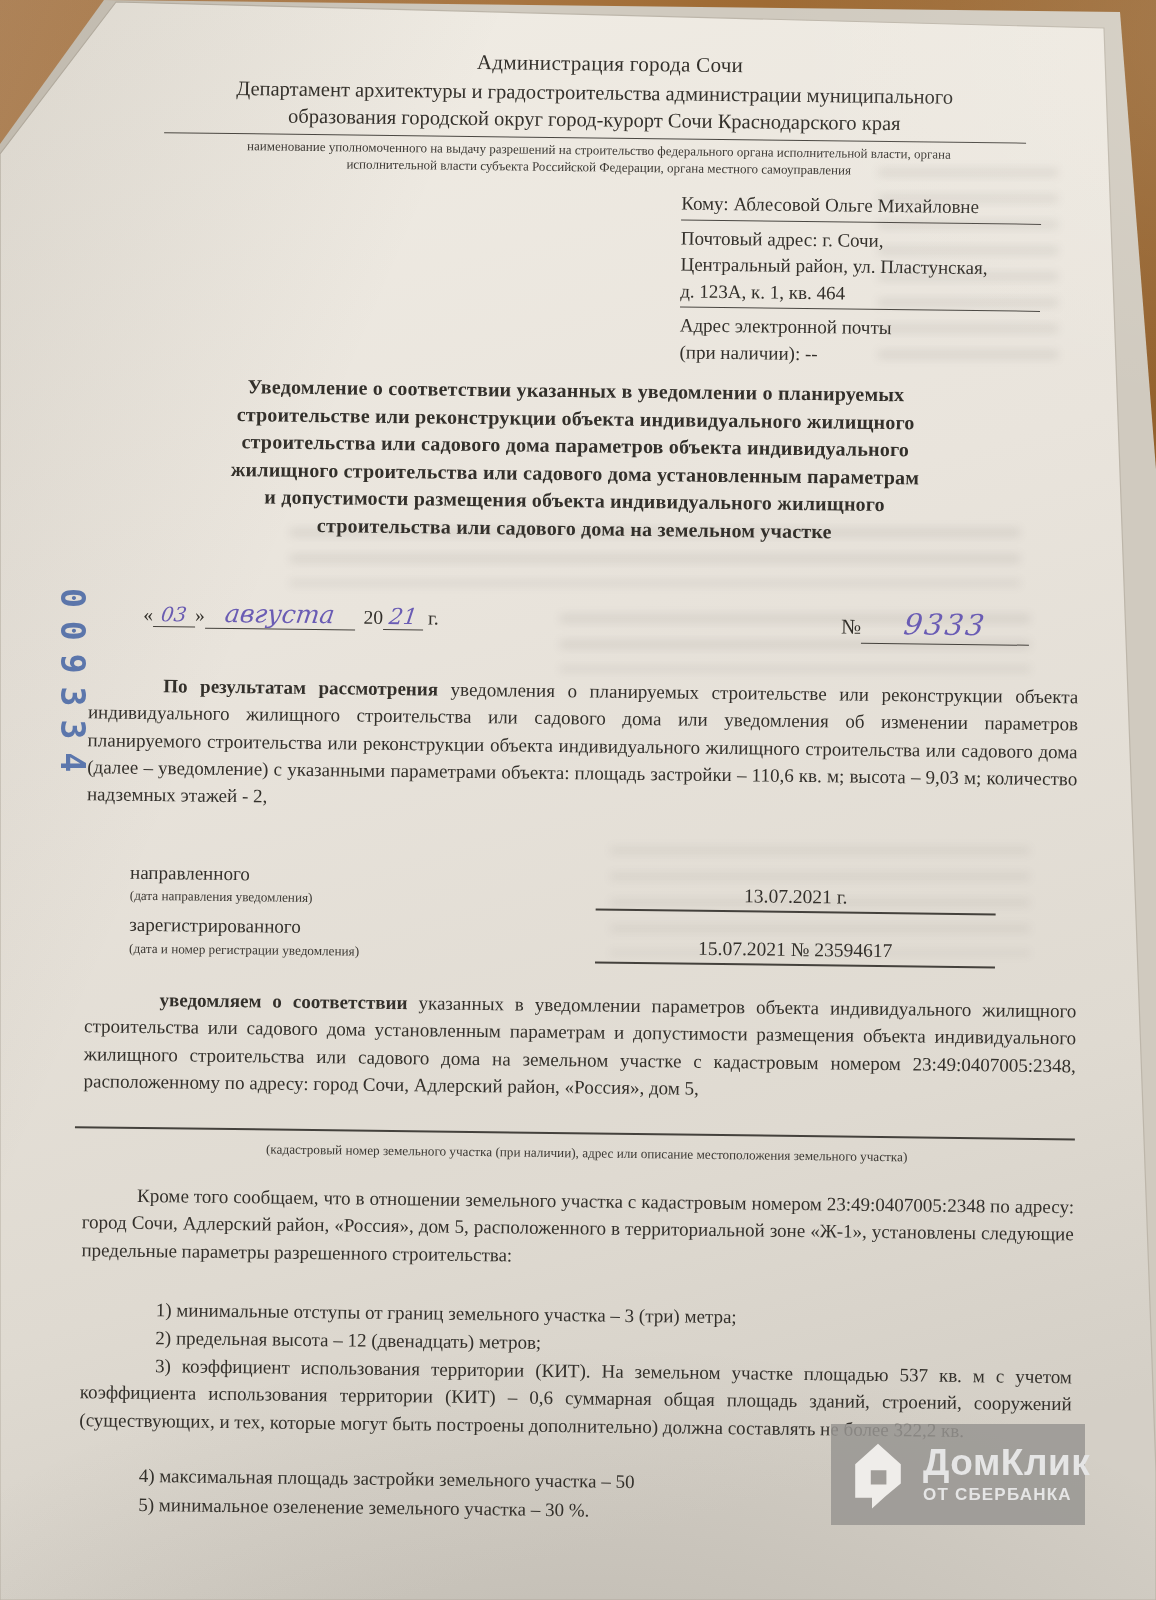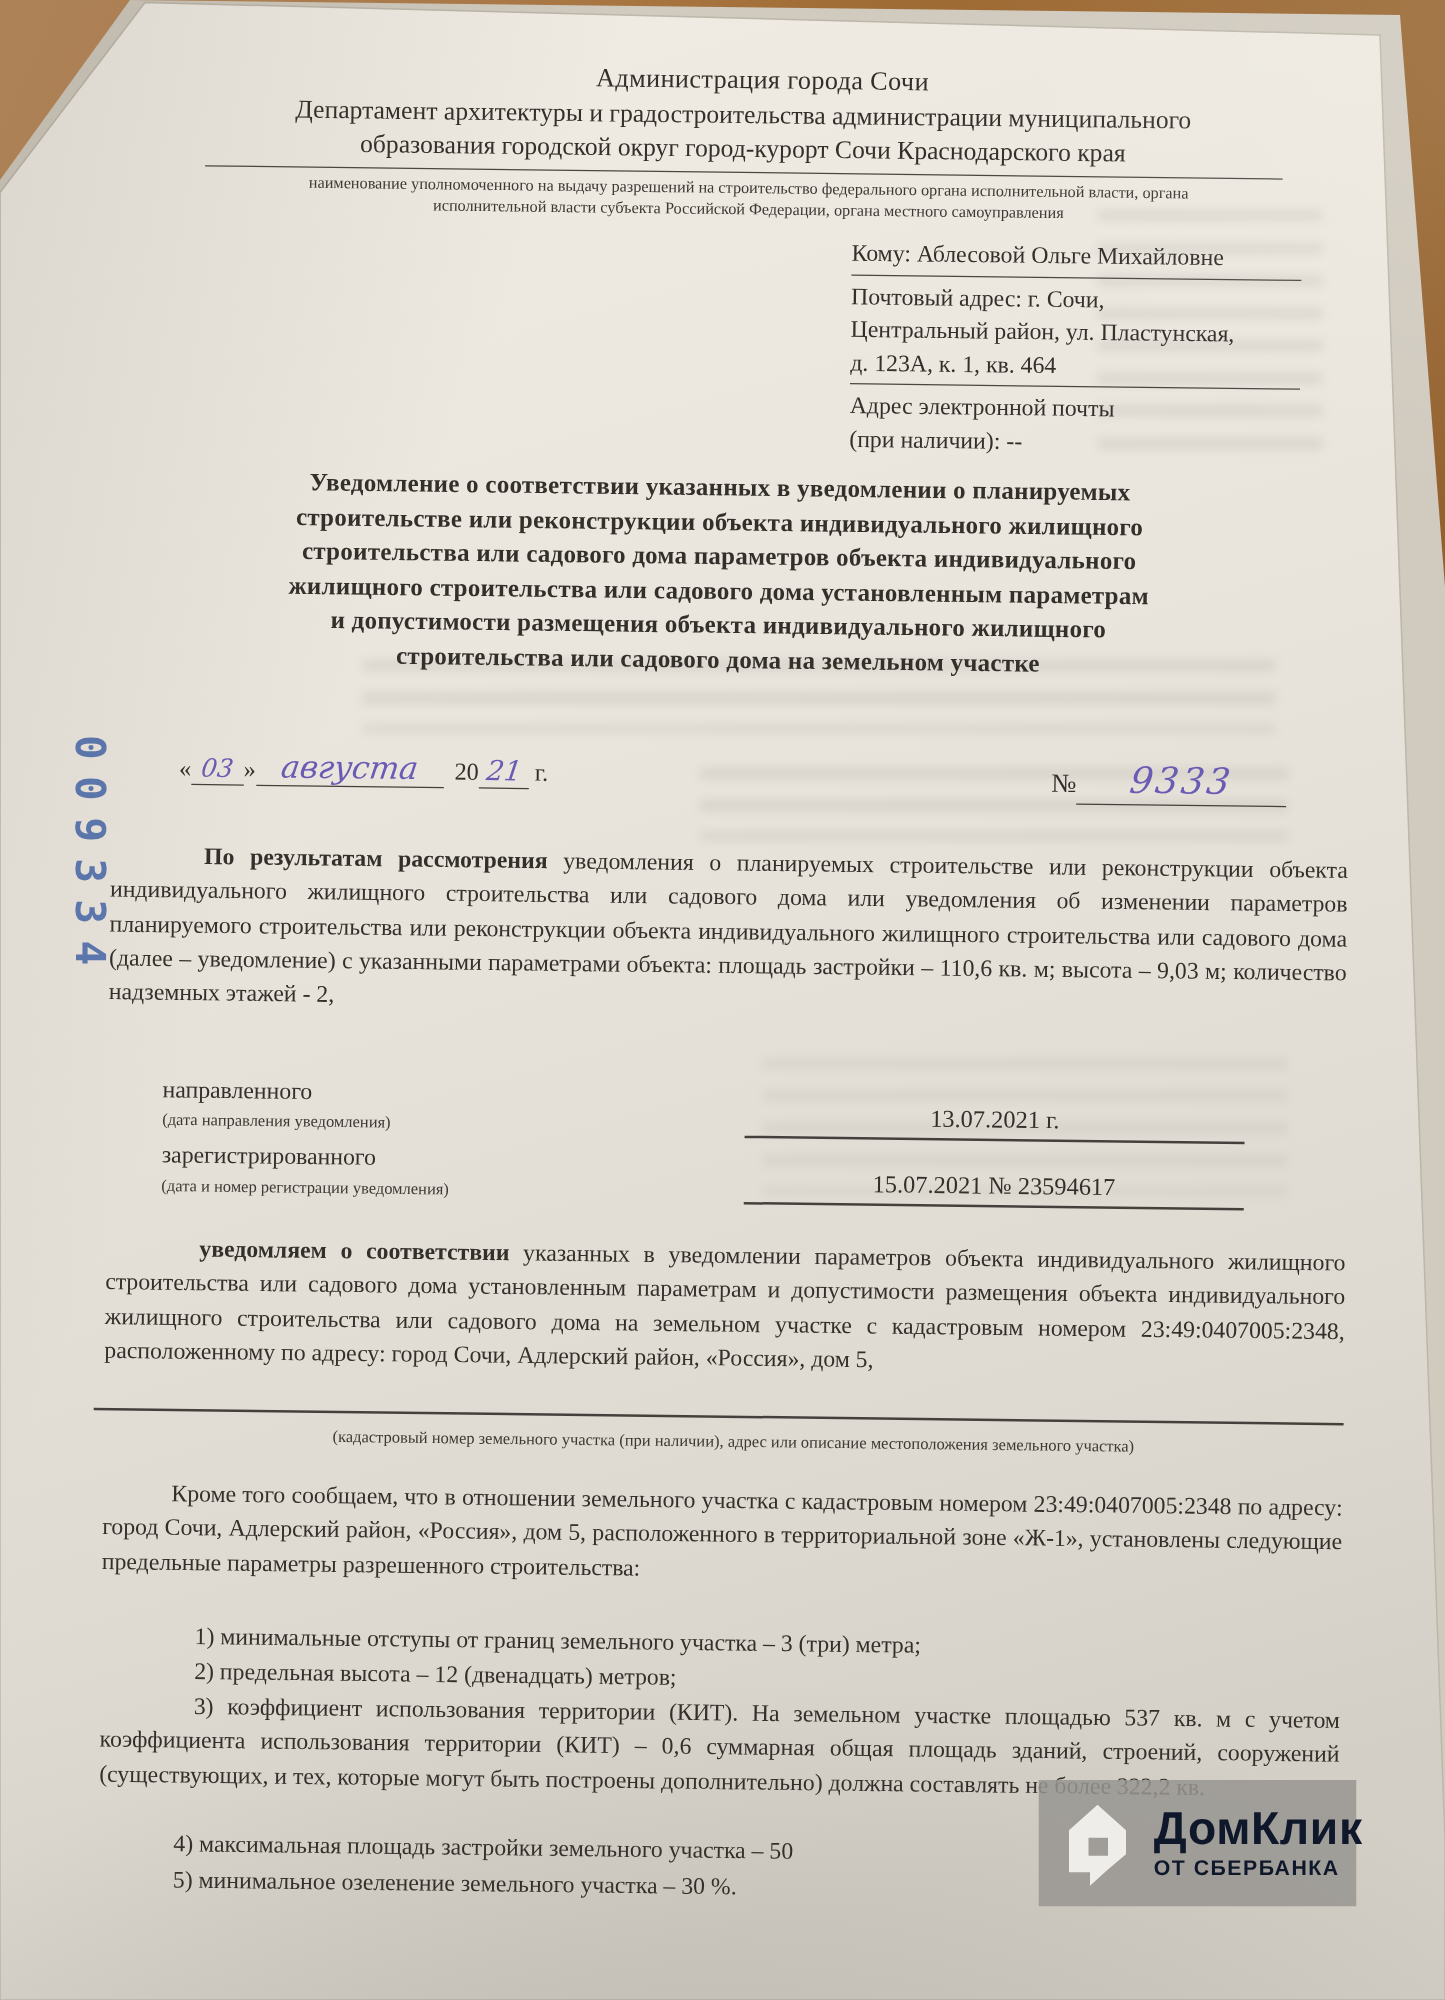--- a/index.html
+++ b/index.html
@@ -57,21 +57,21 @@
     position:absolute;inset:0;z-index:4;pointer-events:none;
     background:
       linear-gradient(113deg, rgba(73,62,45,.12), rgba(0,0,0,0) 28%),
       radial-gradient(120% 55% at 50% 118%, rgba(62,57,48,.20), rgba(0,0,0,0) 62%),
       radial-gradient(70% 40% at 108% 2%, rgba(255,252,244,.16), rgba(0,0,0,0) 60%);
   }
   
   .wm{
     position:absolute;z-index:5;display:flex;align-items:center;
     background:rgba(152,149,146,.85);
-    font-family:"Liberation Sans",sans-serif;color:#0f172a;
+    font-family:"Liberation Sans",sans-serif;color:#e5e5e5;
   }
   .wm-texts{display:flex;flex-direction:column;margin-left:14px;}
   .wm-brand{font-size:37px;font-weight:bold;letter-spacing:.5px;line-height:38px;}
   .wm-sub{font-size:17px;font-weight:bold;letter-spacing:1.2px;margin-top:3px;}
 </style>
 </head>
 <body>
 
 <div class="stage">
 

